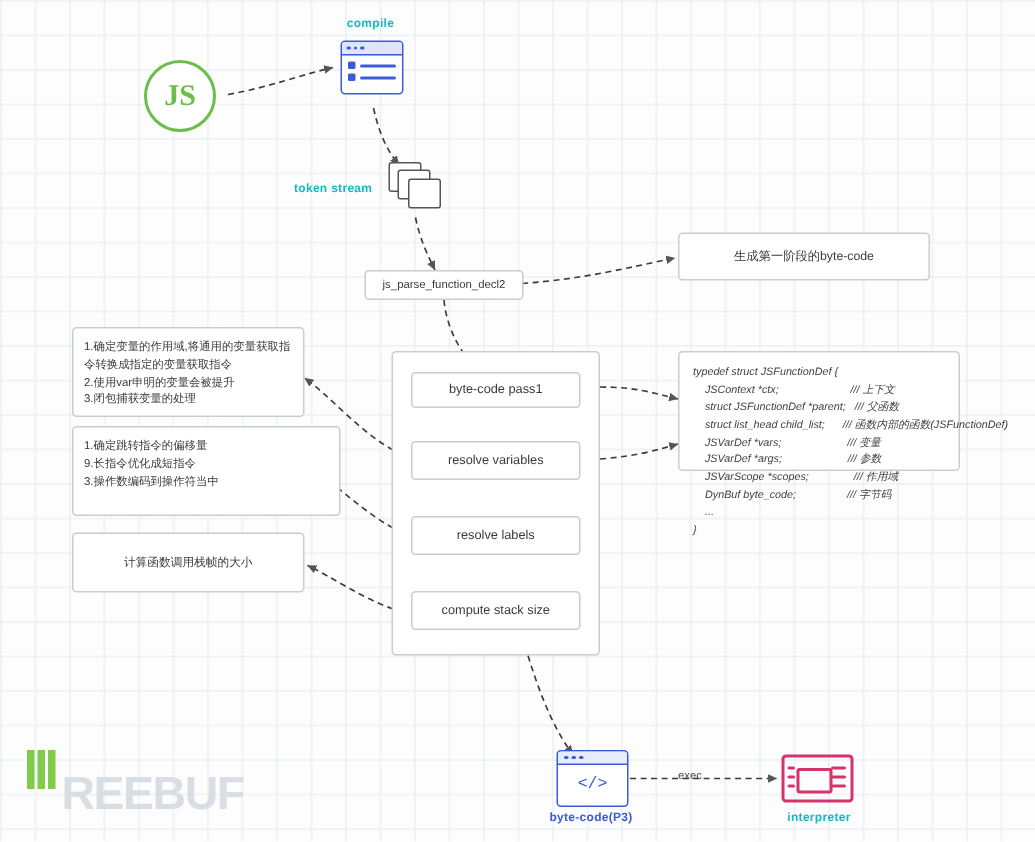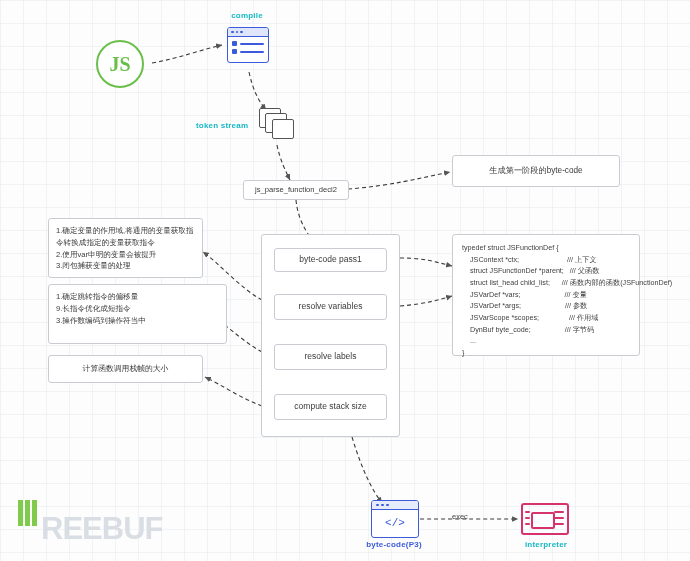--- a/index.html
+++ b/index.html
@@ -193,25 +193,25 @@
     <div>2.使用var申明的变量会被提升</div>
     <div>3.闭包捕获变量的处理</div>
   </div>
 
   <div class="node box" style="left:48px;top:284px;width:179px;height:60px;font-size:7.6px;padding:6px 7px;">
     <div>1.确定跳转指令的偏移量</div>
     <div>9.长指令优化成短指令</div>
     <div>3.操作数编码到操作符当中</div>
   </div>
 
-  <div class="node box center" style="left:48px;top:355px;width:155px;height:28px;font-size:7.8px;">
+  <div class="node box center" style="left:48px;top:355px;width:155px;height:40px;font-size:7.8px;">
     <span>计算函数调用栈帧的大小</span>
   </div>
 
-  <div class="node box" style="left:452px;top:234px;width:188px;height:122px;padding:0;">
+  <div class="node box" style="left:452px;top:234px;width:188px;height:80px;padding:0;font-style:italic;">
     <div class="struct">typedef struct JSFunctionDef {
     JSContext *ctx;                        /// 上下文
     struct JSFunctionDef *parent;   /// 父函数
     struct list_head child_list;      /// 函数内部的函数(JSFunctionDef)
     JSVarDef *vars;                      /// 变量
     JSVarDef *args;                      /// 参数
     JSVarScope *scopes;               /// 作用域
     DynBuf byte_code;                 /// 字节码
     ...
 }</div>

